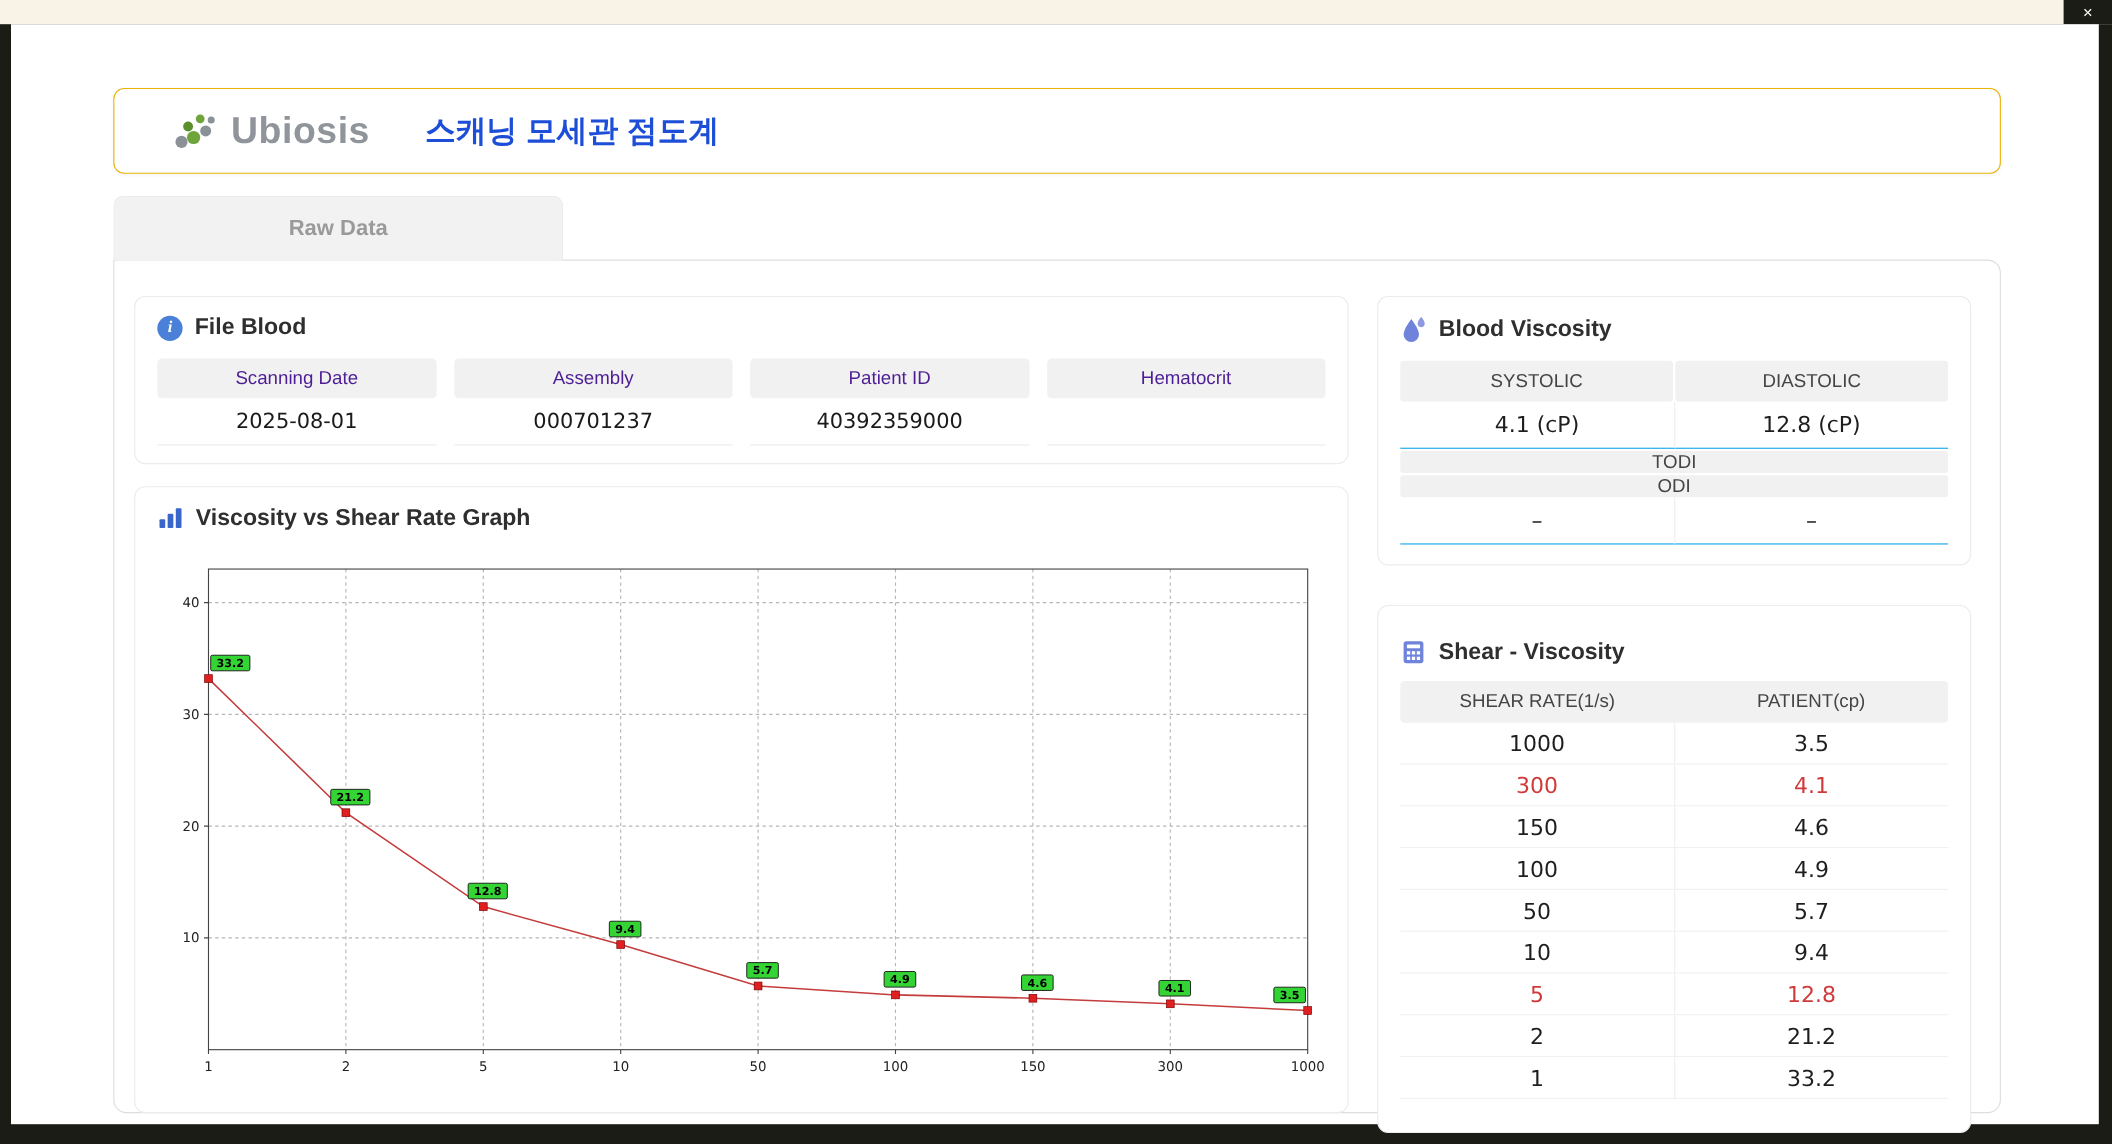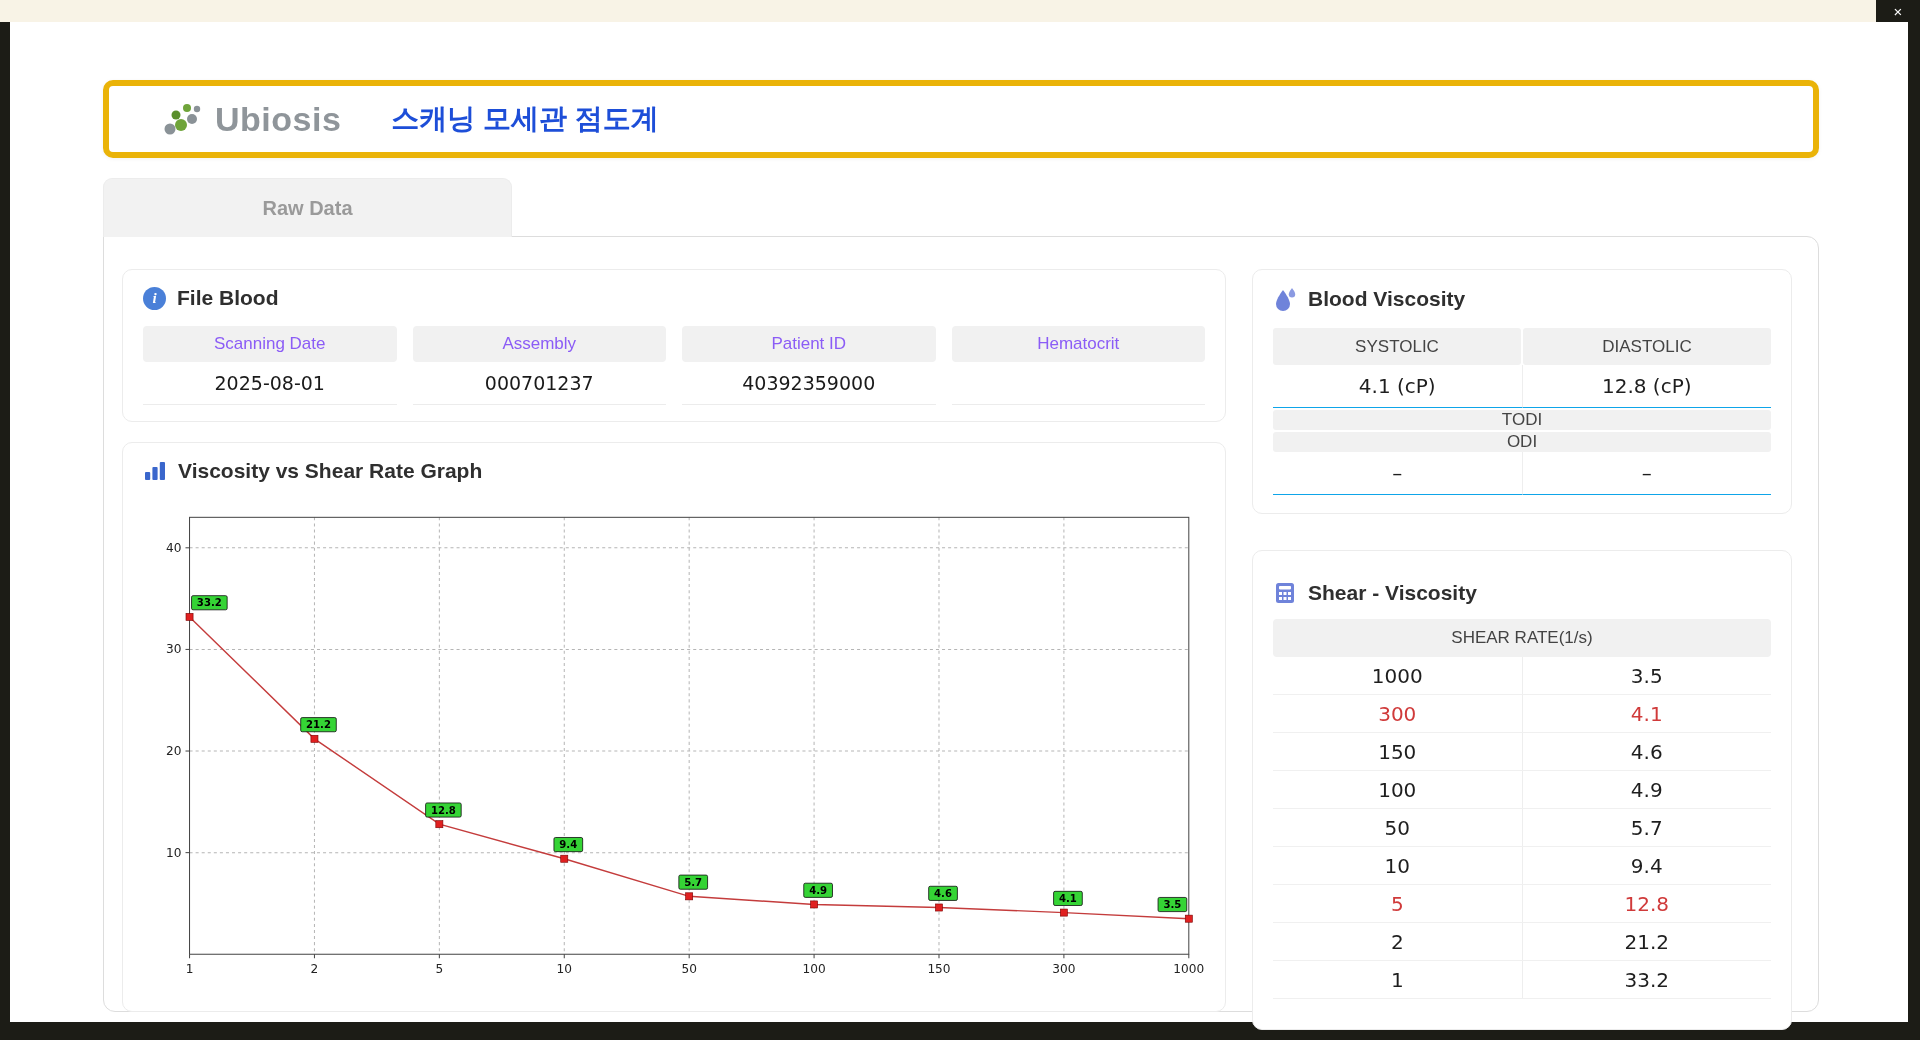--- a/index.html
+++ b/index.html
@@ -8,21 +8,21 @@
 
   
   .titlebar { position:absolute; top:0; left:0; width:1920px; height:22px; background:#f8f3e6; }
   .close-zone { position:absolute; top:0; right:0; width:44px; height:22px; background:#1c1c16;
     display:flex; align-items:center; justify-content:center; }
   .close-btn { color:#ffffff; font-size:15px; line-height:1; cursor:pointer; }
 
   .app-window { position:absolute; left:10px; top:22px; width:1898px; height:1000px; background:#ffffff; }
 
   
-  .header-card { margin:58px 0 0 93px; width:1716px; height:78px; border:6px solid #eab308;
+  .header-card { margin:58px 0 0 93px; width:1716px; height:78px; border:1px solid #eab308;
     border-radius:10px; box-shadow:0 1px 4px rgba(0,0,0,0.05); display:flex; align-items:center;
     padding-left:52px; background:#fff; }
   .logo { display:flex; align-items:center; gap:8px; }
   .logo-text { font-size:34px; font-weight:600; color:#8f959a; letter-spacing:0.5px; }
   .app-title { margin-left:50px; font-size:28px; font-weight:700; color:#1d4ed8; }
 
   
   .tabs { margin:20px 0 -1px 93px; display:flex; gap:3px; height:59px; position:relative; z-index:2; }
   .tab { width:409px; display:flex; align-items:center; justify-content:center; font-size:20px;
     font-weight:700; border-radius:9px 9px 0 0; cursor:pointer; }
@@ -37,21 +37,21 @@
   .col-right { width:540px; display:flex; flex-direction:column; }
 
   .card { border:1px solid #ececec; border-radius:10px; background:#fff; }
   .card-title { display:flex; align-items:center; gap:11px; font-size:21px; font-weight:700; color:#2f2f2f; }
 
   
   .file-info-card { height:158px; padding:16px 20px; margin-bottom:20px; }
   .fields { display:flex; gap:16px; margin-top:16px; }
   .field { flex:1; border-bottom:1px solid #ececec; }
   .field-label { background:#f1f1f1; border-radius:4px; height:36px; display:flex; align-items:center;
-    justify-content:center; font-size:17px; color:#8b5cf6; }
+    justify-content:center; font-size:17px; color:#4c1d95; }
   .field-value { height:42px; display:flex; align-items:center; justify-content:center; font-size:19px;
     color:#1a1a1a; font-family:"DejaVu Sans", sans-serif; }
 
   
   .graph-card { flex:1; padding:16px 20px; }
   .chart-wrap { margin-top:6px; }
   .chart-wrap svg { width:100%; height:auto; display:block; }
 
   
   .bv-card { padding:16px 20px 18px 20px; margin-bottom:36px; }
@@ -269,20 +269,21 @@
               <rect x="6" y="16" width="3" height="3" fill="#ffffff"></rect>
               <rect x="10.5" y="16" width="3" height="3" fill="#ffffff"></rect>
               <rect x="15" y="16" width="3" height="3" fill="#ffffff"></rect>
             </svg>
           </span>
           <span>Shear - Viscosity</span>
         </div>
         <div class="sv-table">
           <div class="sv-header">
             <div class="sv-hcell">SHEAR RATE(1/s)</div>
+            <div class="sv-hcell">PATIENT(cp)</div>
           </div>
           <div class="sv-row">
             <div class="sv-cell">1000</div>
             <div class="sv-cell">3.5</div>
           </div>
           <div class="sv-row highlight">
             <div class="sv-cell">300</div>
             <div class="sv-cell">4.1</div>
           </div>
           <div class="sv-row">

